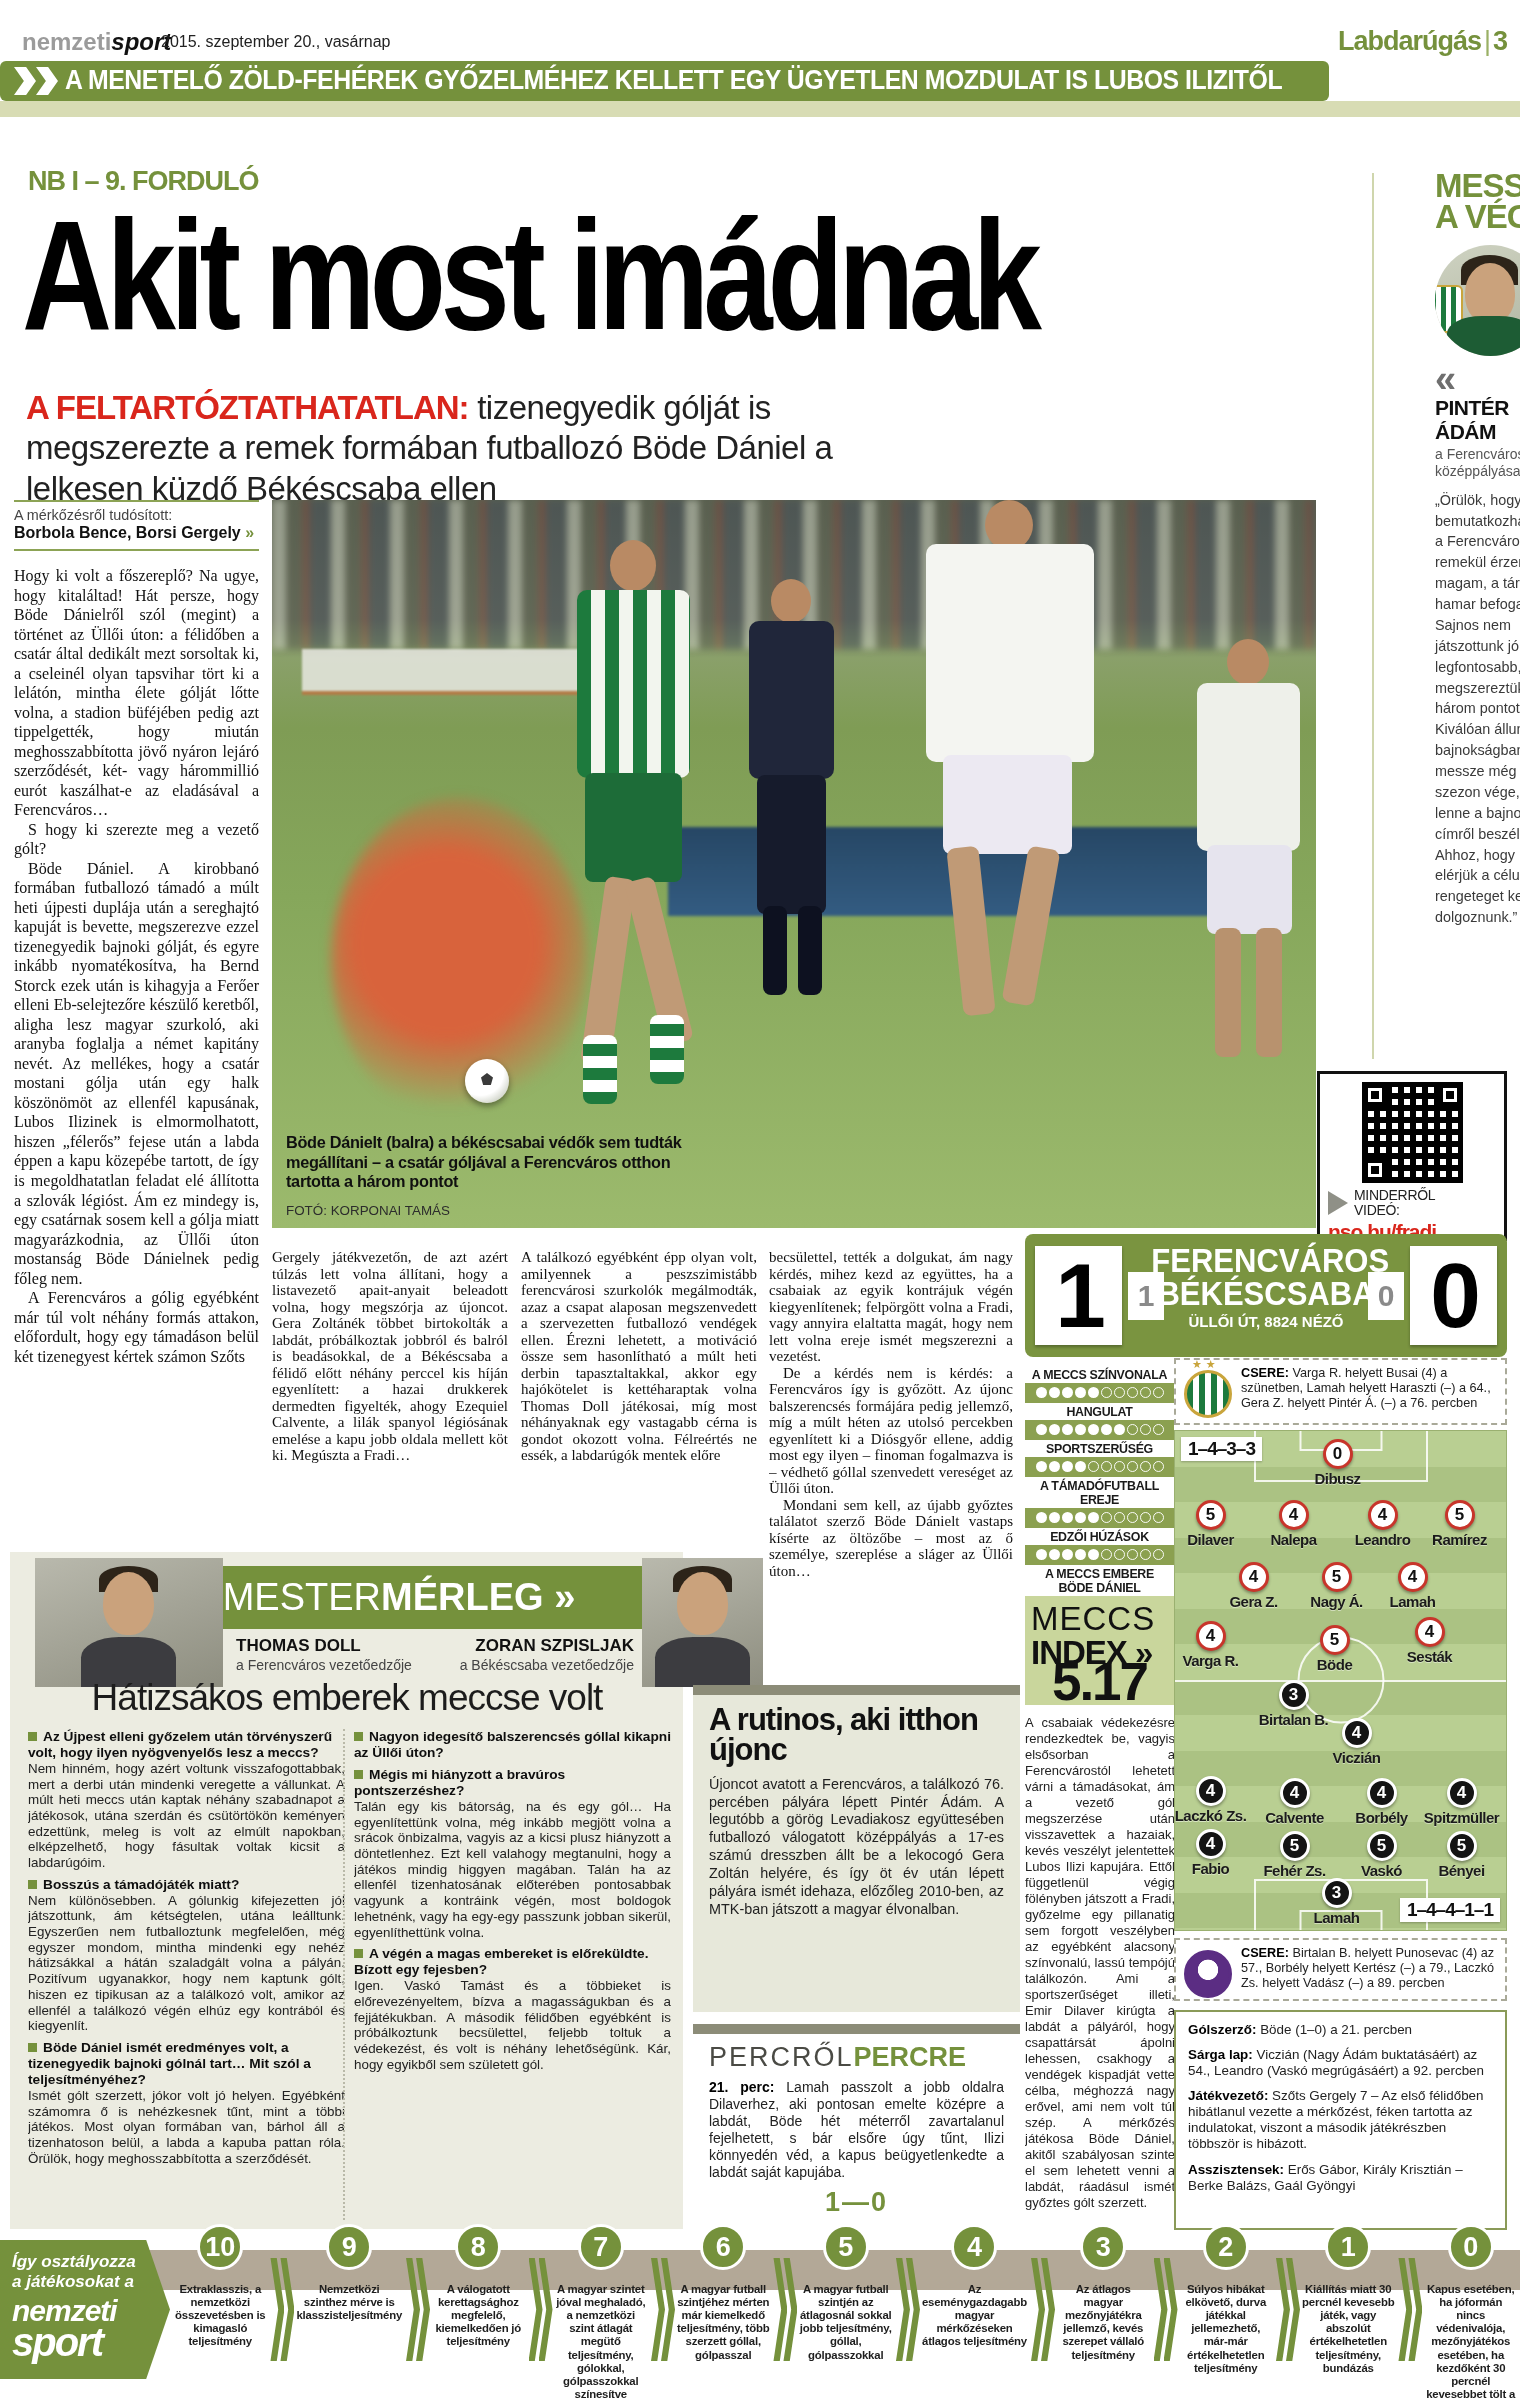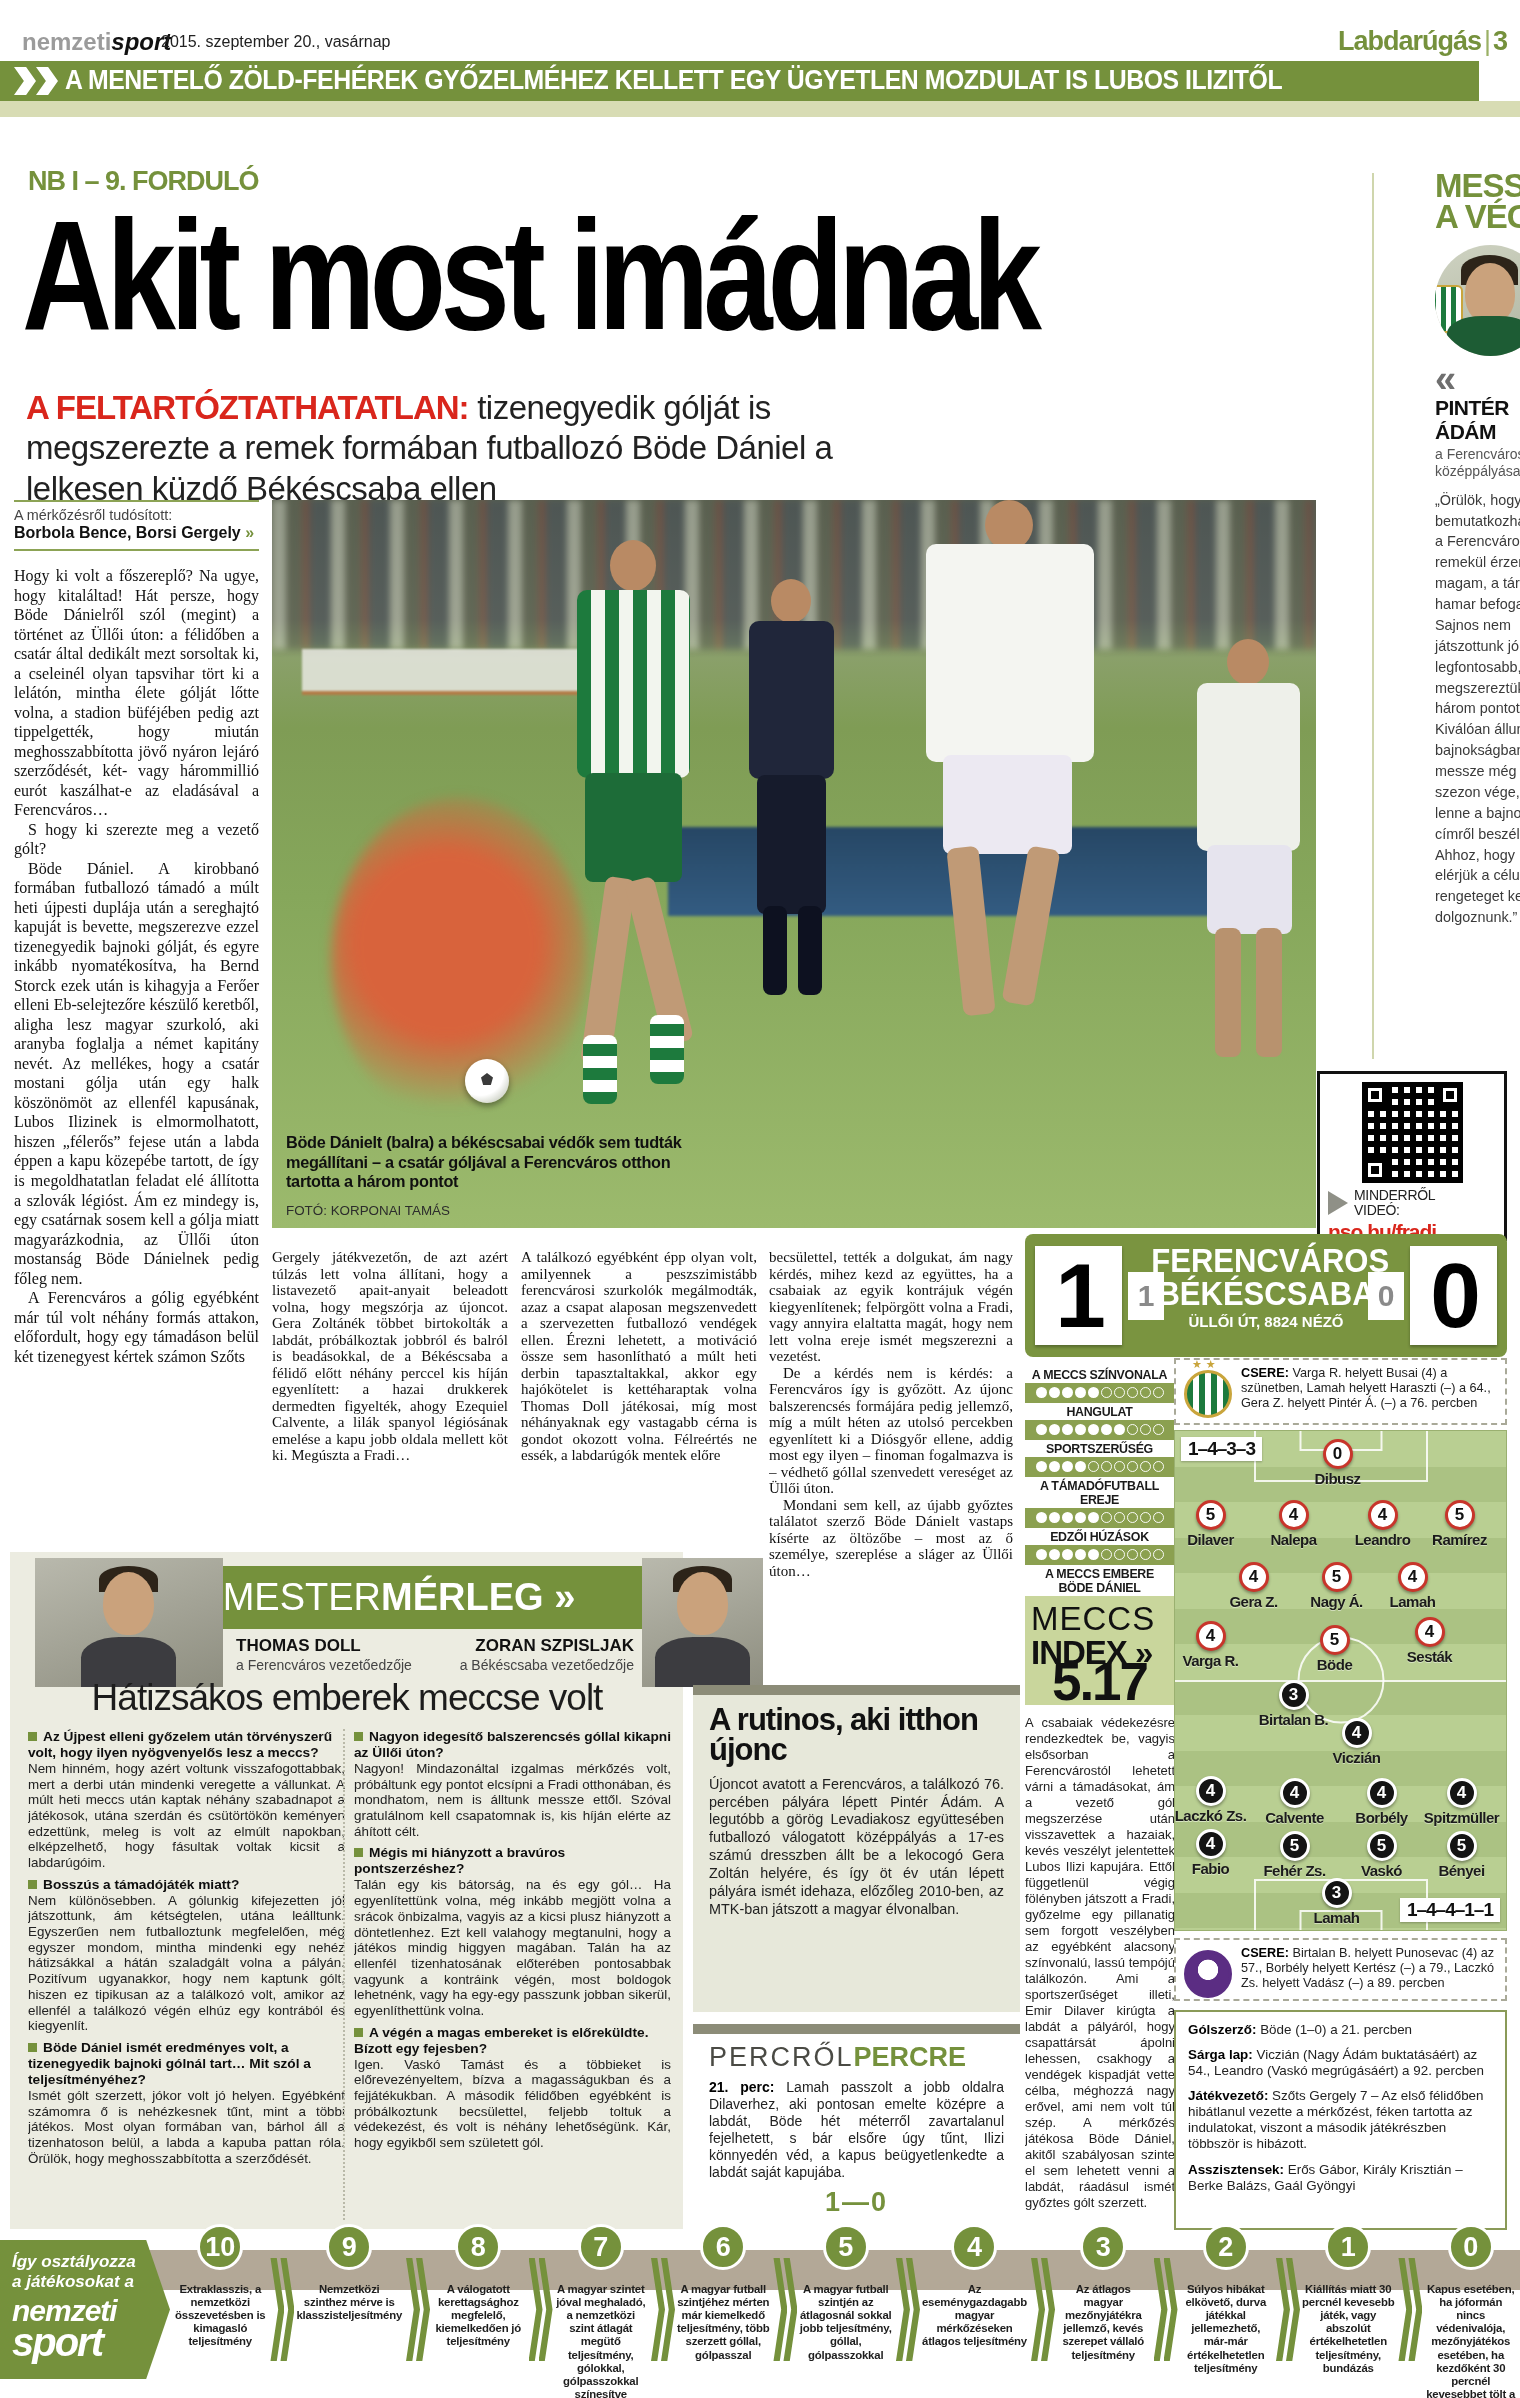--- a/index.html
+++ b/index.html
@@ -17,21 +17,21 @@
   
   #masthead { left:0; top:26px; width:1521px; height:34px; }
   #brand { position:absolute; left:22px; top:2px; font-size:24px; }
   #brand .b1 { color:#9b9b9b; font-weight:bold; }
   #brand .b2 { color:#111; font-weight:bold; font-style:italic; }
   #issue-date { position:absolute; left:161px; top:7px; font-size:16px; color:#222; }
   #section-head { position:absolute; right:14px; top:0; font-size:27px; font-weight:bold; color:#75913c; letter-spacing:-1px; }
   #section-head .pg-sep { font-weight:normal; color:#9ab065; padding:0 3px; }
 
   
-  #banner { left:0; top:61px; width:1479px; height:40px; background:#75913c; }
+  #banner { left:0; top:61px; width:1329px; height:40px; background:#75913c;border-radius:6px; }
   .chev { position:absolute; top:6px; width:22px; height:28px; background:#fff;
           clip-path:polygon(0 0,55% 0,100% 50%,55% 100%,0 100%,45% 50%); }
   #banner-text { position:absolute; left:65px; top:4px; font-size:27px; font-weight:bold; color:#fff;
                  letter-spacing:-0.5px; transform:scaleX(.92); transform-origin:left; white-space:nowrap; }
   #banner-strip { left:0; top:101px; width:1521px; height:16px; background:#d8dcb4; }
 
   
   #kicker { left:28px; top:166px; font-size:27px; font-weight:bold; color:#75913c; letter-spacing:-1px; }
   #headline { left:22px; top:194px; width:1683px; font-size:156px; font-weight:bold; color:#000;
               letter-spacing:-7px; transform:scaleX(.80); transform-origin:left; line-height:1.05; white-space:nowrap; }
@@ -581,21 +581,20 @@
     <div class="q"><span class="qbul"></span><span>Az Újpest elleni győzelem után törvényszerű volt, hogy ilyen nyögvenyelős lesz a meccs?</span></div>
     <div class="a">Nem hinném, hogy azért voltunk visszafogottabbak, mert a derbi után mindenki veregette a vállunkat. A múlt heti meccs után kaptak néhány szabadnapot a játékosok, utána szerdán és csütörtökön keményen edzettünk, meleg is volt az elmúlt napokban, elképzelhető, hogy fásultak voltak kicsit a labdarúgóim.</div>
     <div class="q"><span class="qbul"></span><span>Bosszús a támadójáték miatt?</span></div>
     <div class="a">Nem különösebben. A gólunkig kifejezetten jól játszottunk, ám kétségtelen, utána leálltunk. Egyszerűen nem futballoztunk megfelelően, még egyszer mondom, mintha mindenki egy nehéz hátizsákkal a hátán szaladgált volna a pályán. Pozitívum ugyanakkor, hogy nem kaptunk gólt, hiszen ez tipikusan az a találkozó volt, amikor az ellenfél a találkozó végén elhúz egy kontrából és kiegyenlít.</div>
     <div class="q"><span class="qbul"></span><span>Böde Dániel ismét eredményes volt, a tizenegyedik bajnoki gólnál tart… Mit szól a teljesítményéhez?</span></div>
     <div class="a">Ismét gólt szerzett, jókor volt jó helyen. Egyébként számomra ő is nehézkesnek tűnt, mint a többi játékos. Most olyan formában van, bárhol áll a tizenhatoson belül, a labda a kapuba pattan róla. Örülök, hogy meghosszabbította a szerződését.</div>
   </div>
   <div class="abs" id="qa-divider"></div>
   <div class="abs qa-col hidden-scroll" id="qa-right">
     <div class="q"><span class="qbul"></span><span>Nagyon idegesítő balszerencsés góllal kikapni az Üllői úton?</span></div>
-    <div class="a">Nagyon! Mindazonáltal izgalmas mérkőzés volt, próbáltunk egy pontot elcsípni a Fradi otthonában, és mondhatom, nem is álltunk messze ettől. Szóval gratulálnom kell csapatomnak is, kis híján elérte az áhított célt.</div>
     <div class="q"><span class="qbul"></span><span>Mégis mi hiányzott a bravúros pontszerzéshez?</span></div>
     <div class="a">Talán egy kis bátorság, na és egy gól… Ha egyenlítettünk volna, még inkább megjött volna a srácok önbizalma, vagyis az a kicsi plusz hiányzott a döntetlenhez. Ezt kell valahogy megtanulni, hogy a játékos mindig higgyen magában. Talán ha az ellenfél tizenhatosának előterében pontosabbak vagyunk a kontráink végén, most boldogok lehetnénk, vagy ha egy-egy passzunk jobban sikerül, egyenlíthettünk volna.</div>
     <div class="q"><span class="qbul"></span><span>A végén a magas embereket is előreküldte. Bízott egy fejesben?</span></div>
     <div class="a">Igen. Vaskó Tamást és a többieket is előrevezényeltem, bízva a magasságukban és a fejjátékukban. A második félidőben egyébként is próbálkoztunk becsülettel, feljebb toltuk a védekezést, és volt is néhány lehetőségünk. Kár, hogy egyikből sem született gól.</div>
   </div>
 
   <div class="abs hidden-scroll" id="newcomer">
     <h2>A rutinos, aki itthon újonc</h2>
     <div class="nb">Újoncot avatott a Ferencváros, a találkozó 76. percében pályára lépett Pintér Ádám. A legutóbb a görög Levadiakosz együttesében futballozó válogatott középpályás a 17-es számú dresszben állt be a lekocogó Gera Zoltán helyére, és így öt év után lépett pályára ismét idehaza, előzőleg 2010-ben, az MTK-ban játszott a magyar élvonalban.</div>
   </div>

